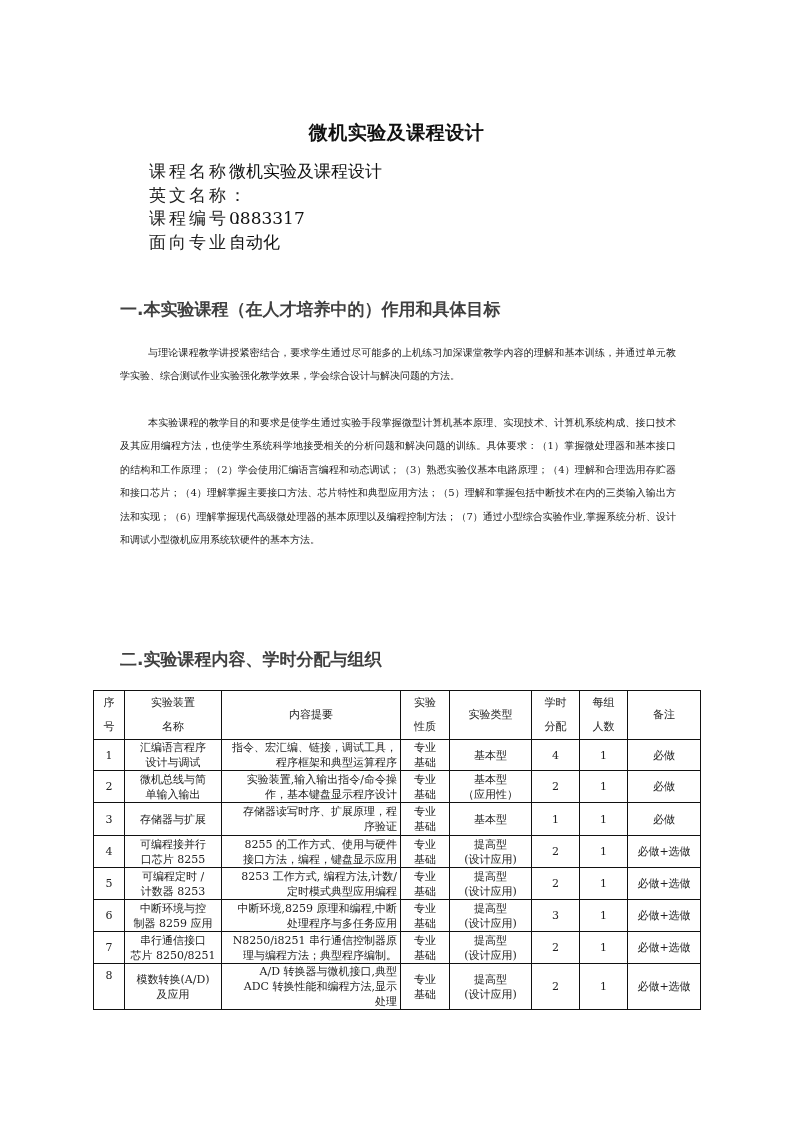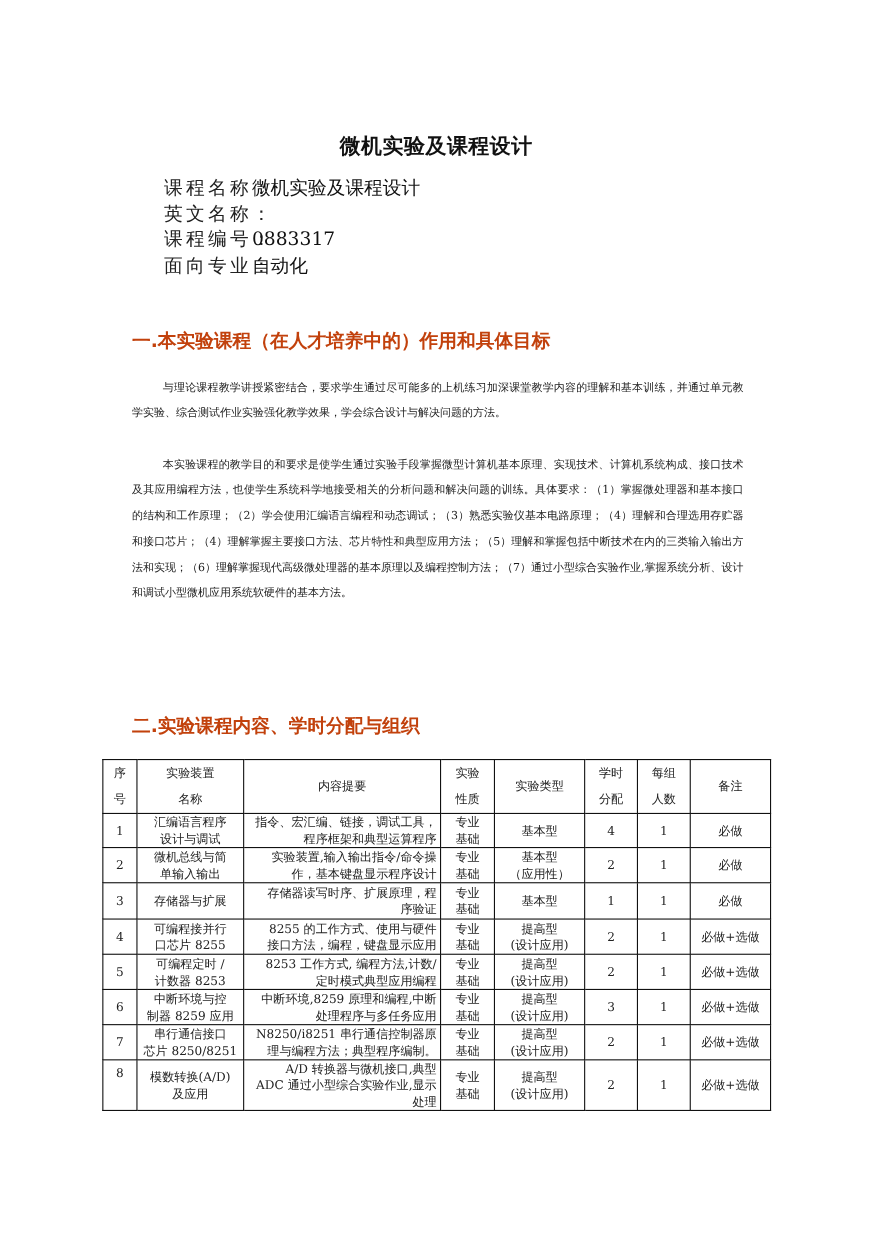--- a/index.html
+++ b/index.html
@@ -12,21 +12,21 @@
     font-family: "DejaVu Sans", "Liberation Sans", sans-serif;
     font-weight: bold; font-size: 19px; letter-spacing: 0.5px; color: #111;
   }
   .info { position: absolute; left: 149px; top: 160px; font-size: 17px; line-height: 23.5px; }
   .info-row { display: flex; white-space: nowrap; }
   .info-label { letter-spacing: 3px; color: #222; width: 80px; }
   .info-value { color: #111; }
   .h2 {
     position: absolute; left: 120px;
     font-family: "DejaVu Sans", "Liberation Sans", sans-serif;
-    font-weight: bold; font-size: 17px; color: #c2410c;
+    font-weight: bold; font-size: 17px; color: #404040;
   }
   .para {
     position: absolute; left: 120px; width: 556px;
     font-size: 10px; line-height: 23.4px; text-align: justify; color: #1a1a1a;
     text-indent: 28px; margin: 0;
   }
   table.course {
     position: absolute; left: 93px; top: 690px; width: 607px;
     border-collapse: collapse; font-size: 11px; color: #222; table-layout: fixed;
   }
@@ -260,21 +260,21 @@
         <td>必做+选做</td>
       </tr>
       <tr style="height: 44px;">
         <td class="top">8</td>
         <td>
           <span class="cell-line">模数转换(A/D)</span>
           <span class="cell-line">及应用</span>
         </td>
         <td class="content">
           <span class="cell-line">A/D 转换器与微机接口,典型</span>
-          <span class="cell-line">ADC 通过小型综合实验作业,显示</span>
+          <span class="cell-line">ADC 转换性能和编程方法,显示</span>
           <span class="cell-line">处理</span>
         </td>
         <td>
           <span class="cell-line">专业</span>
           <span class="cell-line">基础</span>
         </td>
         <td>
           <span class="cell-line">提高型</span>
           <span class="cell-line">(设计应用)</span>
         </td>

